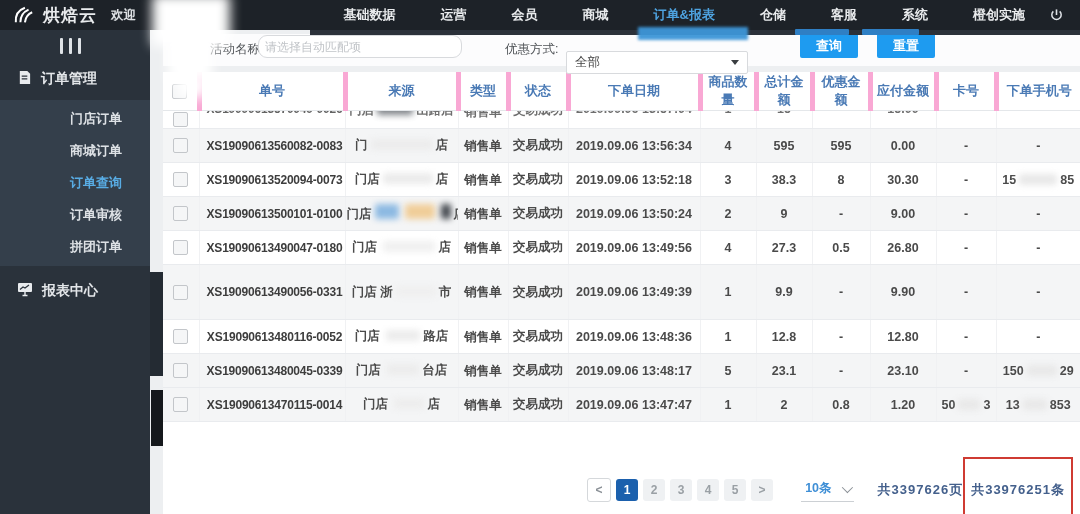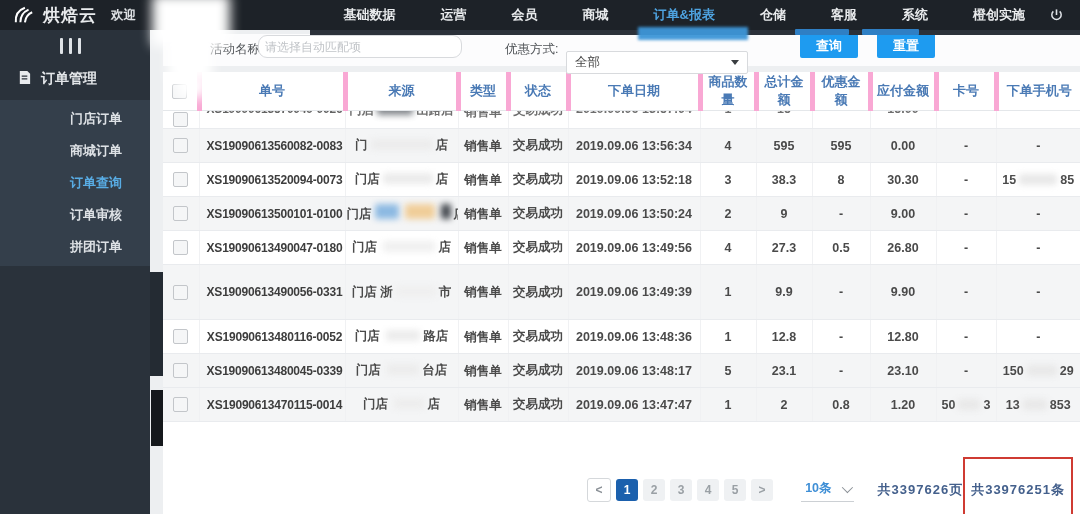--- a/index.html
+++ b/index.html
@@ -124,20 +124,28 @@
             <path d="M5 6.5h6M5 9.5h6" stroke="#2a323b" stroke-width="1.2"></path>
           </svg></span>
         <span>订单管理</span>
       </div>
       <div class="side-sub">
         <div class="side-item">门店订单</div>
         <div class="side-item">商城订单</div>
         <div class="side-item active">订单查询</div>
         <div class="side-item">订单审核</div>
         <div class="side-item">拼团订单</div>
+      </div>
+      <div class="side-group">
+        <span><svg width="16" height="15" viewBox="0 0 16 15">
+            <rect x="1" y="1" width="14" height="9" rx="1" fill="#e8ebee"></rect>
+            <path d="M3 7.5l3-2.5 2 1 4-3" stroke="#2a323b" stroke-width="1.2" fill="none"></path>
+            <path d="M5.5 13.5h5M8 10v3.5" stroke="#e8ebee" stroke-width="1.4"></path>
+          </svg></span>
+        <span>报表中心</span>
       </div>
     </div>
 </aside>
 
 <div class="content"></div>
 
 <section class="filterbar"></section>
 <span class="f-label" style="left:210px;top:41px;">活动名称:</span>
 <input class="f-input" placeholder="请选择自动匹配项" style="">
 <span class="f-label" style="left:505px;top:41px;">优惠方式:</span>

